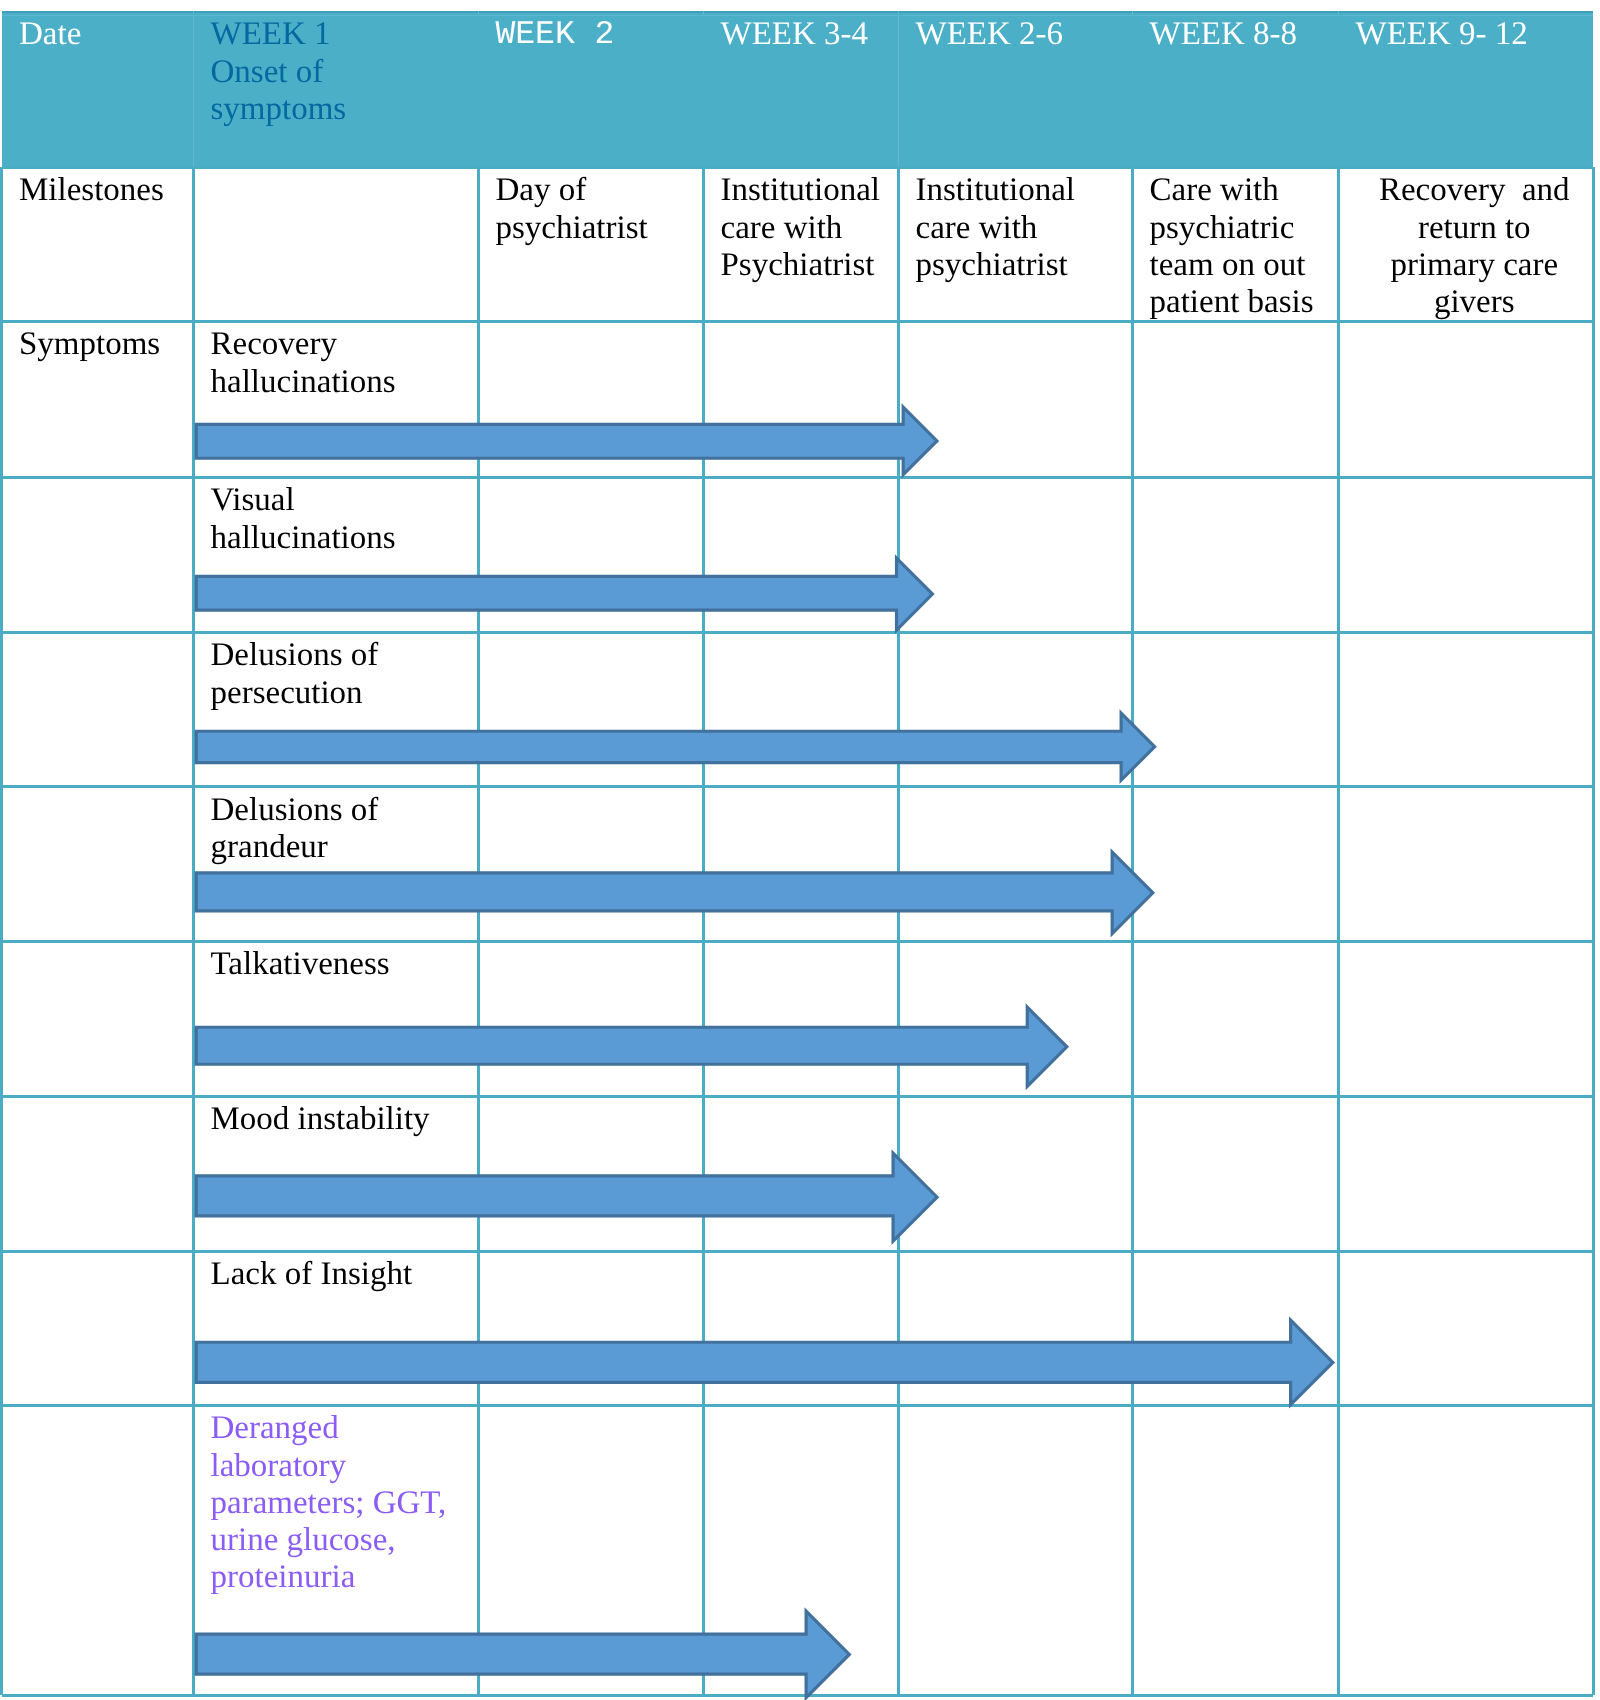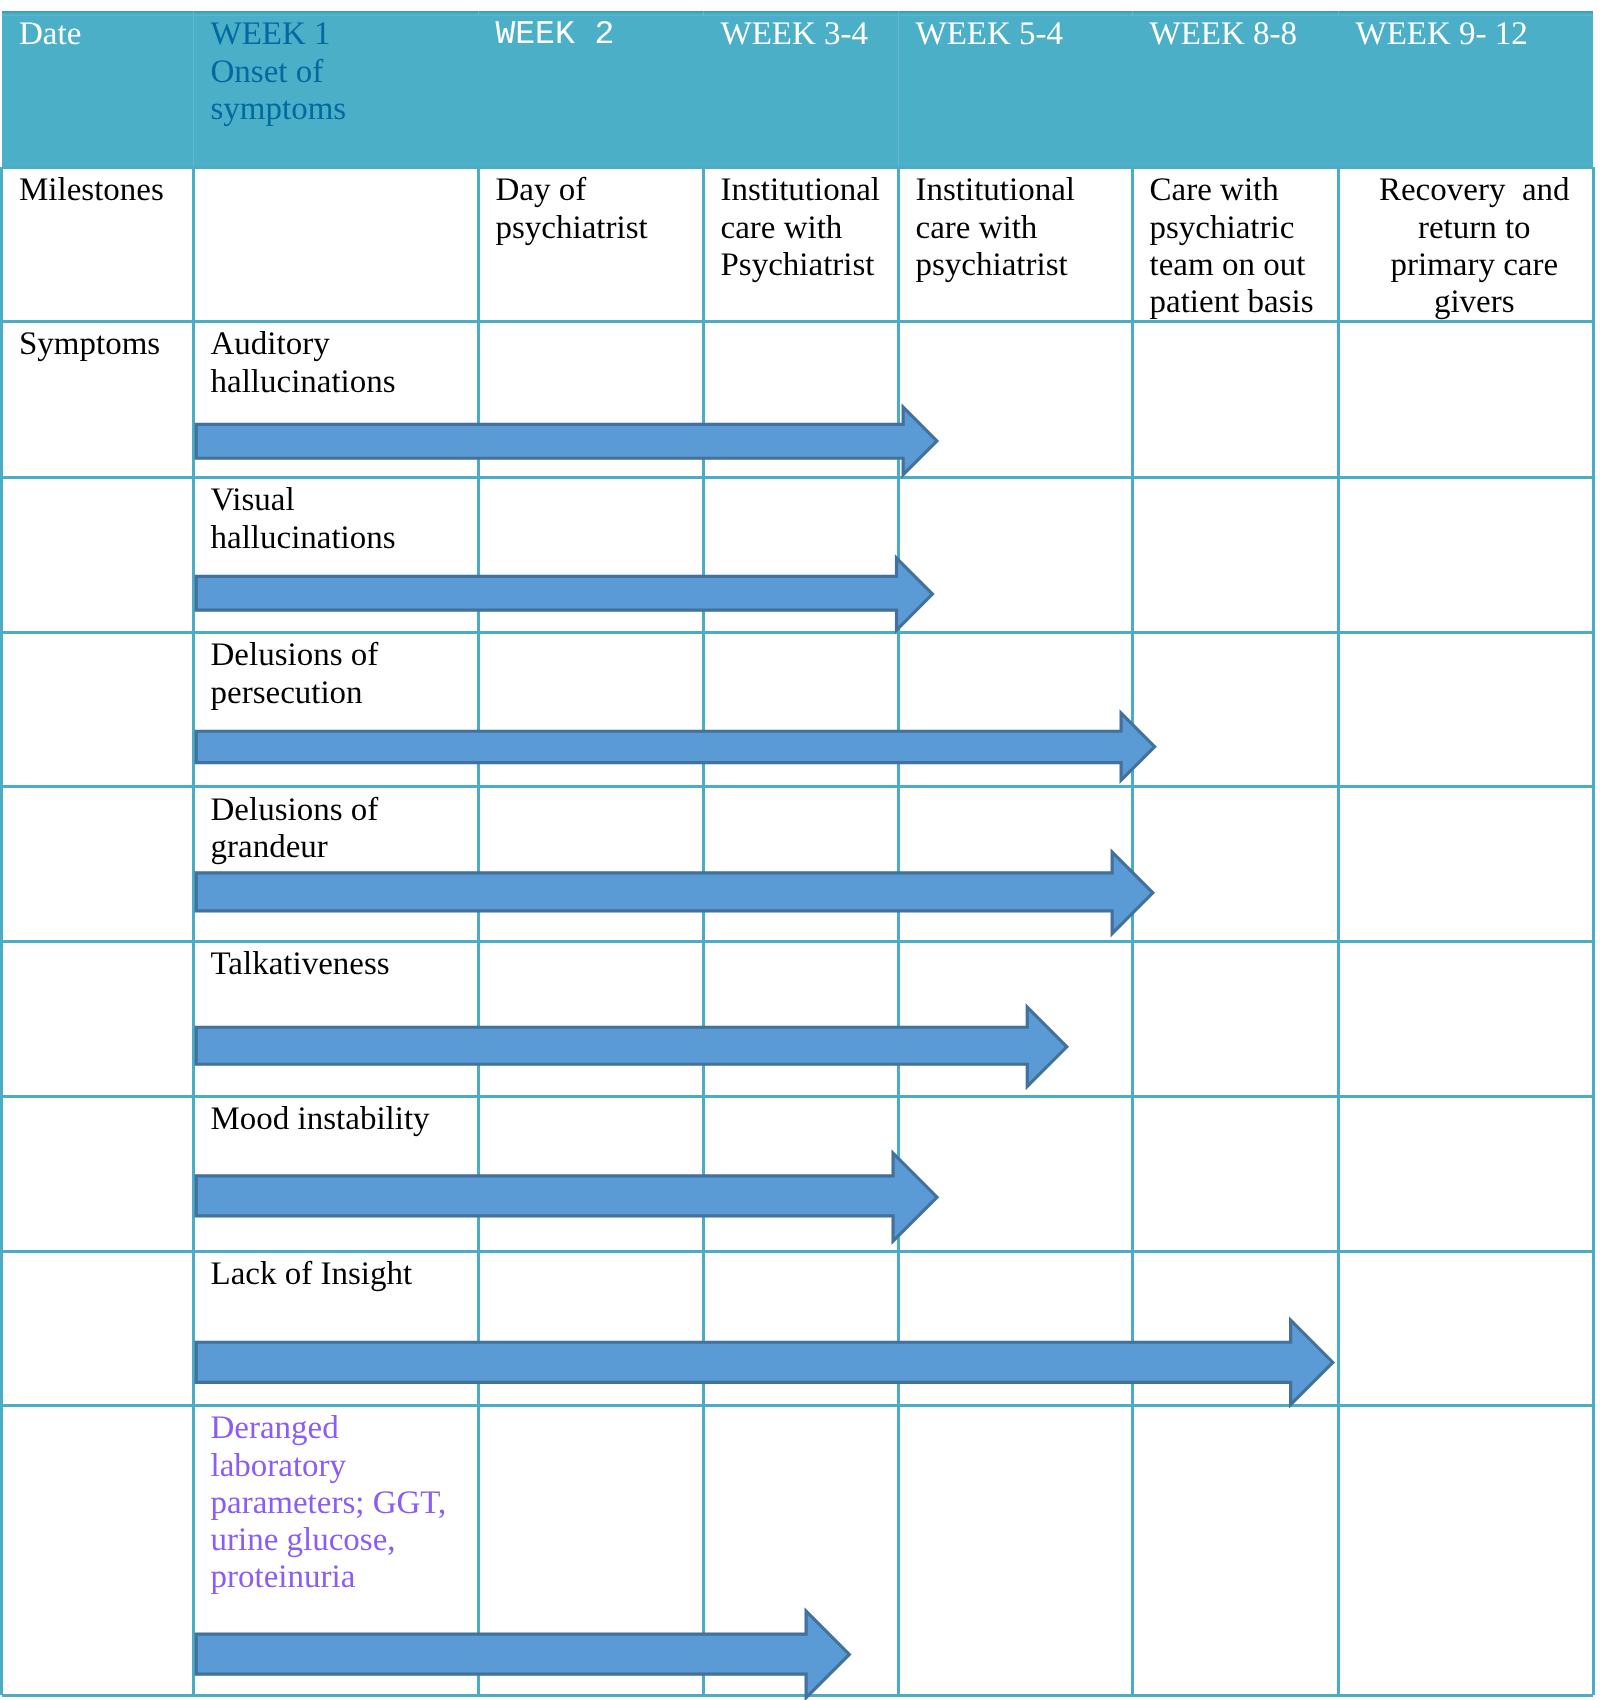--- a/index.html
+++ b/index.html
@@ -58,21 +58,21 @@
       <div class="grid-line-v" style="left:1336.5px;top:167px;height:1528px;background:#4BACC5;"></div>
       <div class="grid-line-v" style="left:1591.5px;top:167px;height:1528px;background:#4BACC5;"></div>
     </div>
 
   <div class="cell is-header" style="left: 19px; top: 16.3px; width: 174px; color: rgb(255, 255, 255);">Date</div>
   <div class="cell is-header" style="left: 210.5px; top: 16.3px; width: 267.5px; color: #0369a1;">WEEK 1
 Onset of
 symptoms</div>
   <div class="cell is-header" style="left: 495.5px; top: 16.3px; width: 207.5px; color: rgb(255, 255, 255); font-family: Liberation Mono, monospace;">WEEK 2</div>
   <div class="cell is-header" style="left: 720.5px; top: 16.3px; width: 177.5px; color: rgb(255, 255, 255);">WEEK 3-4</div>
-  <div class="cell is-header" style="left: 915.5px; top: 16.3px; width: 216.5px; color: rgb(255, 255, 255);">WEEK 5-4</div>
+  <div class="cell is-header" style="left: 915.5px; top: 16.3px; width: 216.5px; color: rgb(255, 255, 255);">WEEK 2-6</div>
   <div class="cell is-header" style="left: 1149.5px; top: 16.3px; width: 188.5px; color: rgb(255, 255, 255);">WEEK 8-8</div>
   <div class="cell is-header" style="left: 1355.5px; top: 16.3px; width: 237.5px; color: rgb(255, 255, 255);">WEEK 9- 12</div>
 
   <div class="cell" style="left: 19px; top: 172.3px; width: 174px; color: rgb(0, 0, 0);">Milestones</div>
   <div class="cell" style="left: 210.5px; top: 172.3px; width: 267.5px; color: rgb(0, 0, 0);"></div>
   <div class="cell" style="left: 495.5px; top: 172.3px; width: 207.5px; color: rgb(0, 0, 0);">Day of
 psychiatrist</div>
   <div class="cell" style="left: 720.5px; top: 172.3px; width: 177.5px; color: rgb(0, 0, 0);">Institutional
 care with
 Psychiatrist</div>
@@ -82,21 +82,21 @@
   <div class="cell" style="left: 1149.5px; top: 172.3px; width: 188.5px; color: rgb(0, 0, 0);">Care with
 psychiatric
 team on out
 patient basis</div>
   <div class="cell" style="left: 1355.5px; top: 172.3px; width: 237.5px; color: rgb(0, 0, 0); text-align: center;">Recovery  and
 return to
 primary care
 givers</div>
 
   <div class="cell" style="left: 19px; top: 326.3px; width: 174px; color: rgb(0, 0, 0);">Symptoms</div>
-  <div class="cell" style="left: 210.5px; top: 326.3px; width: 267.5px; color: rgb(0, 0, 0);">Auditory
+  <div class="cell" style="left: 210.5px; top: 326.3px; width: 267.5px; color: rgb(0, 0, 0);">Recovery
 hallucinations</div>
 
   <div class="cell" style="left: 19px; top: 482.3px; width: 174px; color: rgb(0, 0, 0);"></div>
   <div class="cell" style="left: 210.5px; top: 482.3px; width: 267.5px; color: rgb(0, 0, 0);">Visual
 hallucinations</div>
 
   <div class="cell" style="left: 19px; top: 637.3px; width: 174px; color: rgb(0, 0, 0);"></div>
   <div class="cell" style="left: 210.5px; top: 637.3px; width: 267.5px; color: rgb(0, 0, 0);">Delusions of
 persecution</div>
 

